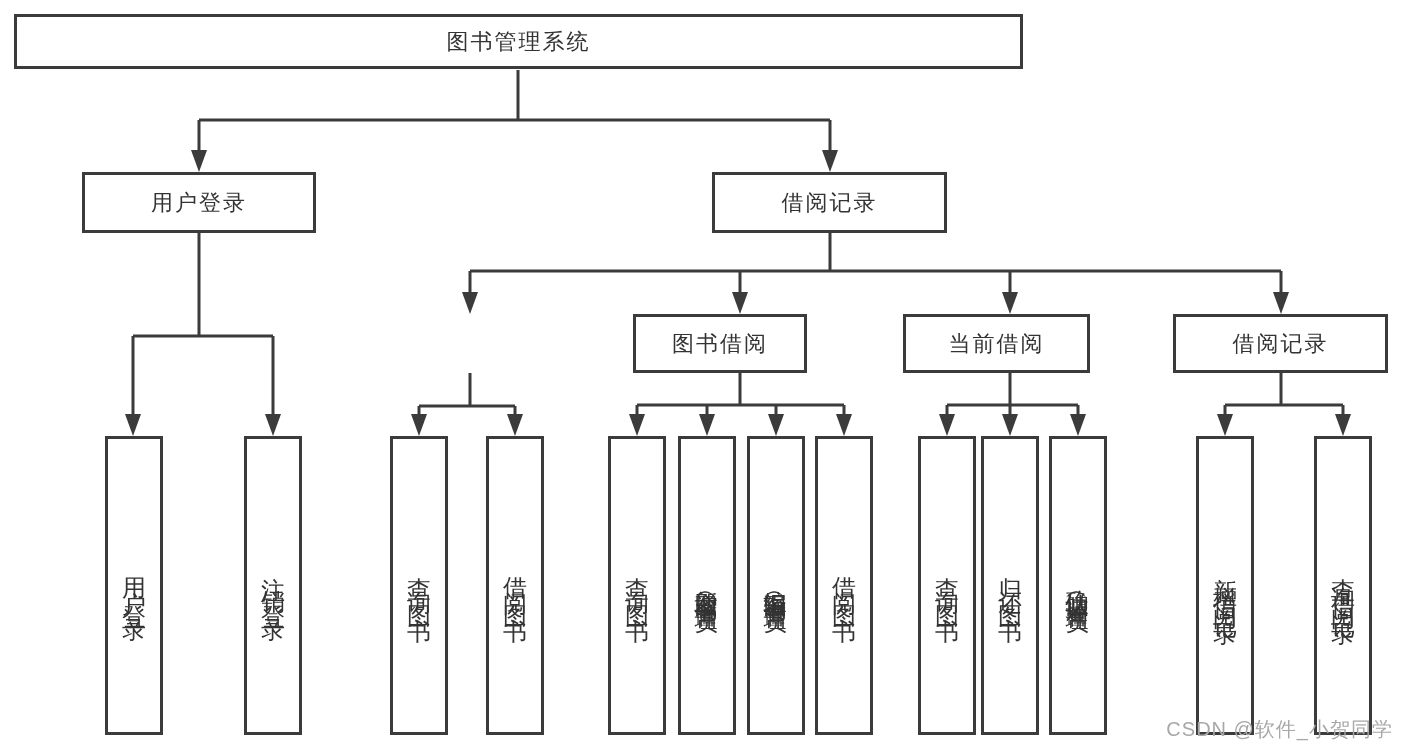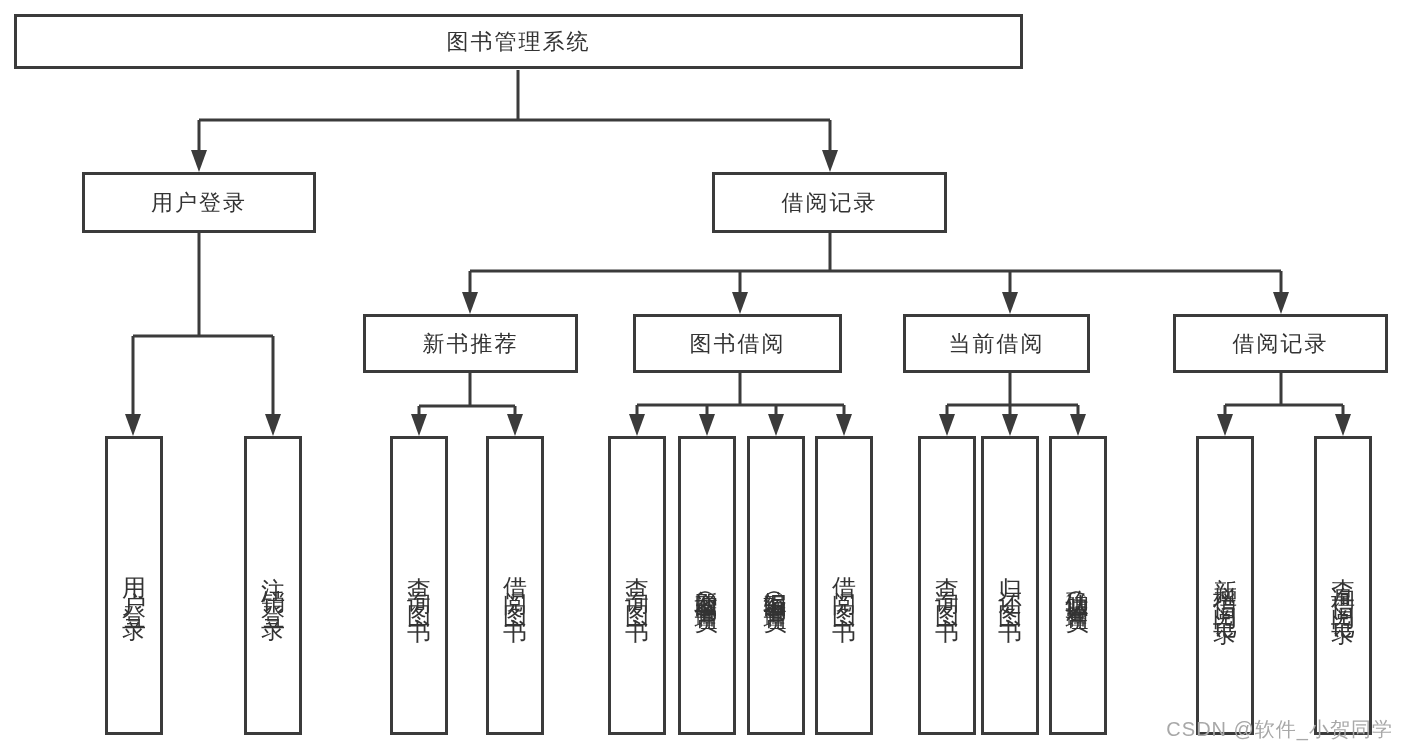--- a/index.html
+++ b/index.html
@@ -97,22 +97,21 @@
       <polygon points="1217,414 1233,414 1225,436"></polygon>
       <polygon points="1335,414 1351,414 1343,436"></polygon>
     </g>
   </svg>
 
   <div class="node h-node" style="left:14px; top:14px; width:1009px; height:55px">图书管理系统</div>
 
   <div class="node h-node" style="left:82px; top:172px; width:234px; height:61px">用户登录</div>
   <div class="node h-node" style="left:712px; top:172px; width:235px; height:61px">借阅记录</div>
 
-  <div class="node h-node" style="left:363px; top:314px; width:215px; height:59px">新书推荐</div>
-  <div class="node h-node" style="left:633px; top:314px; width:209px; height:59px">图书借阅</div>
+  <div class="node h-node" style="left:633px; top:314px; width:174px; height:59px">图书借阅</div>
   <div class="node h-node" style="left:903px; top:314px; width:187px; height:59px">当前借阅</div>
   <div class="node h-node" style="left:1173px; top:314px; width:215px; height:59px">借阅记录</div>
 
   <div class="node v-node short" style="left:105px">用户登录</div>
   <div class="node v-node short" style="left:244px">注销登录</div>
 
   <div class="node v-node short" style="left:390px">查询图书</div>
   <div class="node v-node short" style="left:486px">借阅图书</div>
 
   <div class="node v-node short" style="left:608px">查询图书</div>

